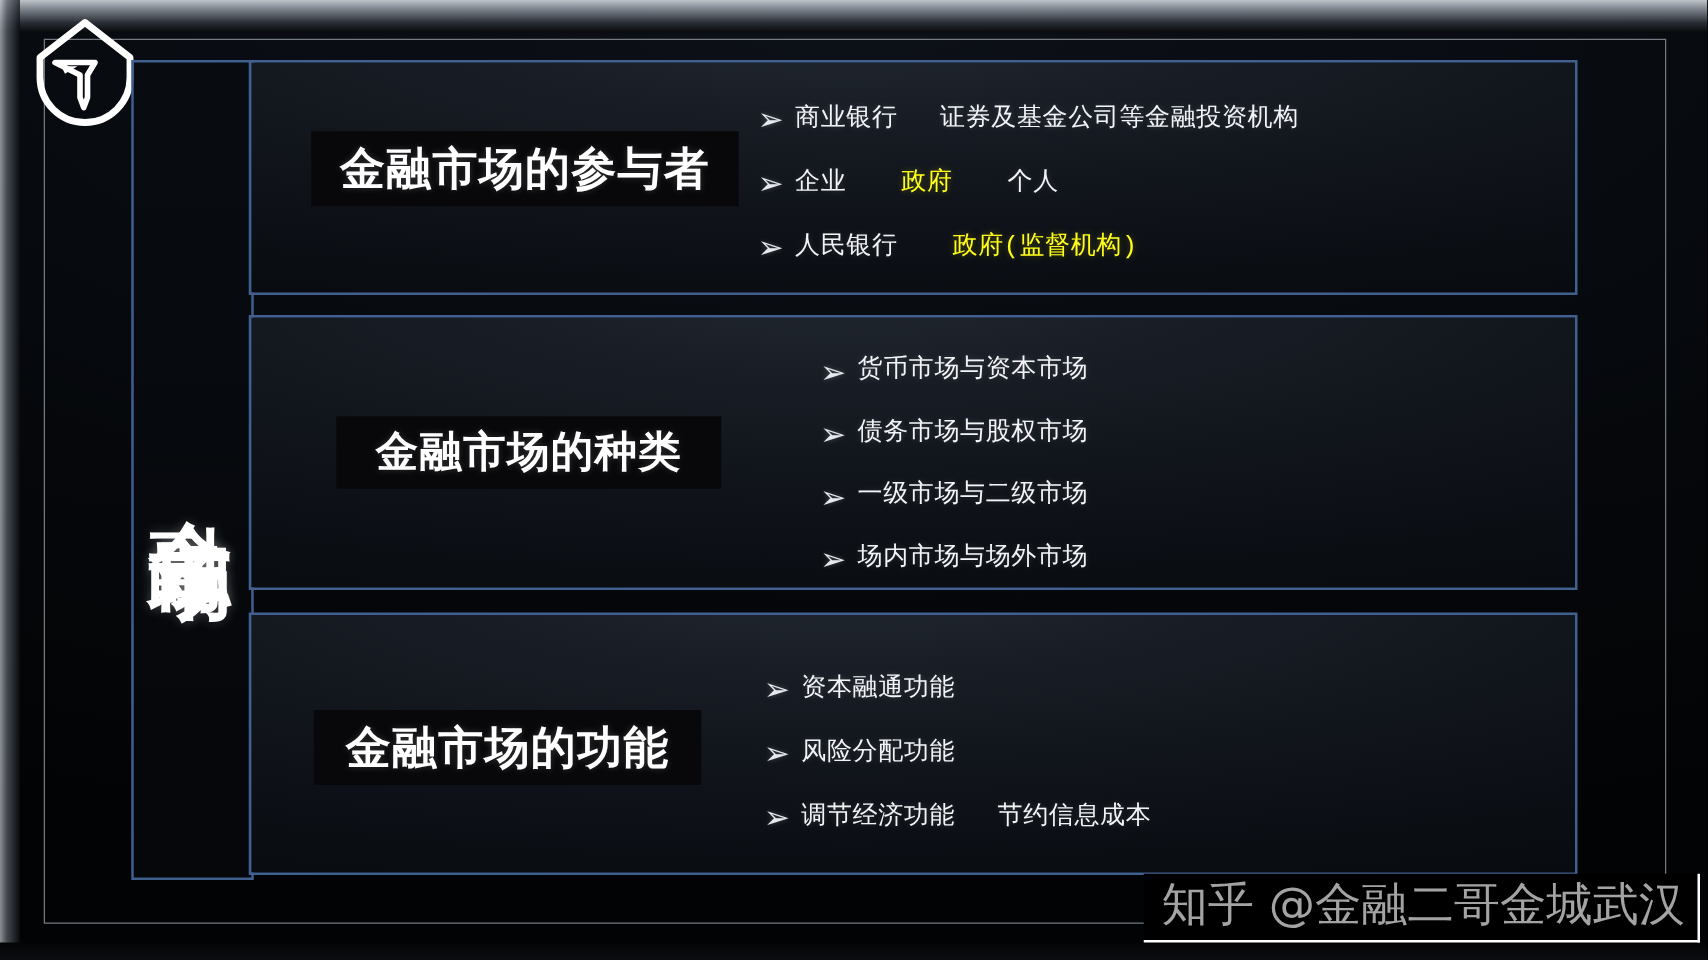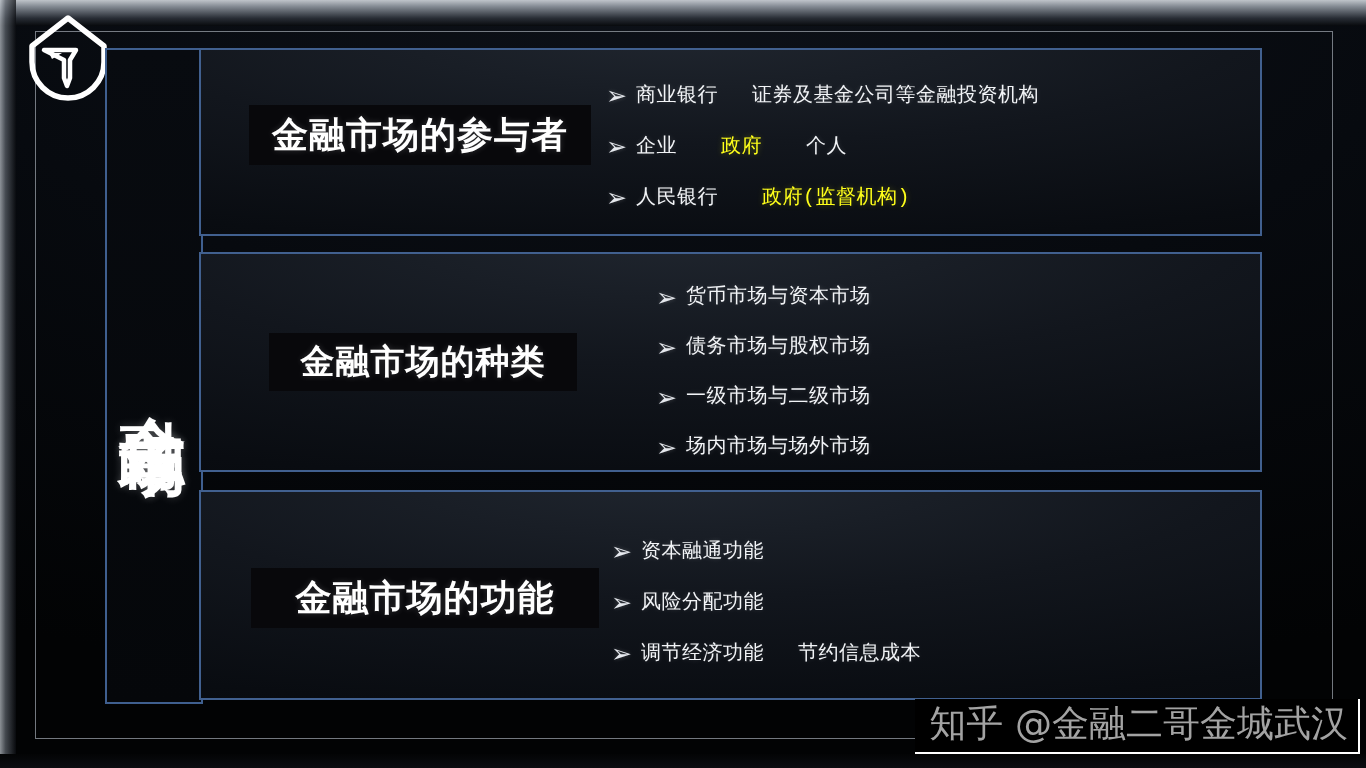--- a/index.html
+++ b/index.html
@@ -78,21 +78,21 @@
     color:#ffffff;
     font-weight:700;
     font-family:"DejaVu Sans","Liberation Sans",sans-serif;
     letter-spacing:1px;
     display:flex;align-items:center;justify-content:center;
     text-shadow:0 0 6px rgba(255,255,255,.18);
     box-sizing:border-box;
   }
   #chip1{left:23px;top:55px;width:342px;height:60px;font-size:36px;margin-left:25px;}
   #chip2{left:68px;top:79px;width:308px;height:58px;font-size:34px;text-align:right;}
-  #chip3{left:50px;top:76px;width:348px;height:60px;font-size:36px;}
+  #chip3{left:50px;top:76px;width:310px;height:60px;font-size:36px;}
 
   
   .bullets{position:absolute;}
   #list1{left:405px;top:20px;}
   #list2{left:455px;top:18px;}
   #list3{left:410px;top:34px;}
 
   .row{display:flex;align-items:center;white-space:nowrap;}
   #list1 .row{height:51px;}
   #list2 .row{height:50px;}

